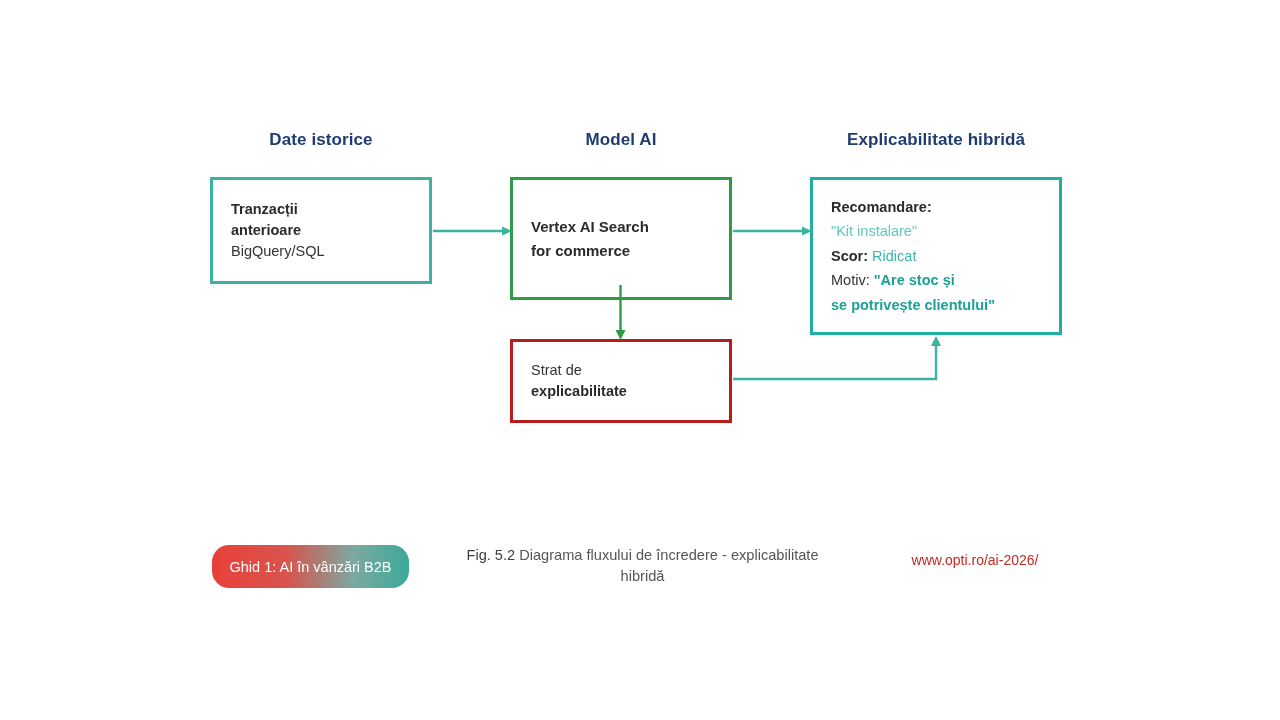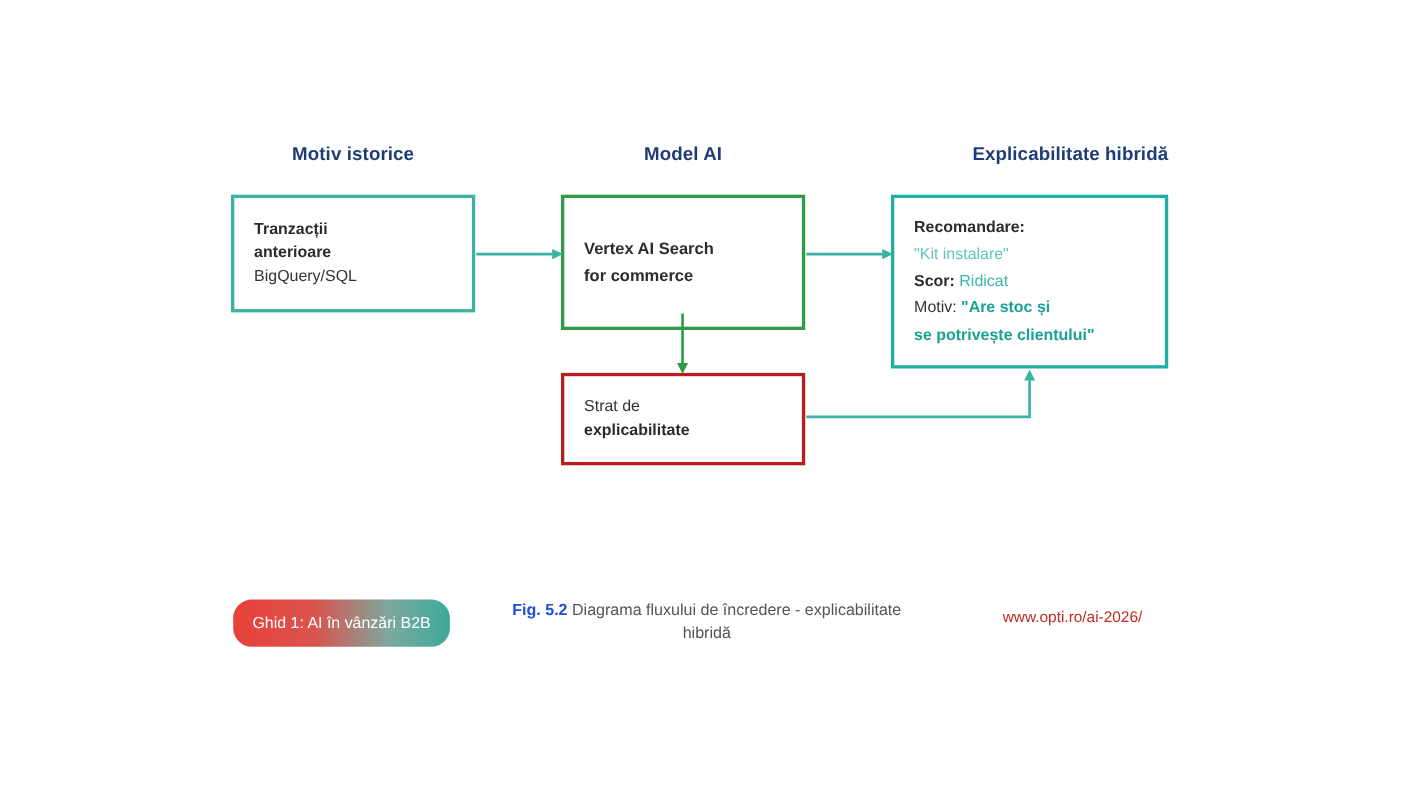--- a/index.html
+++ b/index.html
@@ -18,21 +18,21 @@
     position: absolute;
     font-size: 17px;
     font-weight: bold;
     color: #1F3C72;
     letter-spacing: .1px;
     white-space: nowrap;
     text-align: center;
   }
   #head-1 { left: 210px; top: 130px; width: 222px; }
   #head-2 { left: 510px; top: 130px; width: 222px; }
-  #head-3 { left: 810px; top: 130px; width: 252px; text-align: right; }
+  #head-3 { left: 810px; top: 130px; width: 252px; }
 
   
   .node {
     position: absolute;
     background: #ffffff;
     display: flex;
     flex-direction: column;
     justify-content: center;
     padding: 0 18px;
   }
@@ -84,37 +84,37 @@
   }
   #caption {
     position: absolute;
     left: 455px; top: 545px;
     width: 375px;
     text-align: center;
     font-size: 14.6px;
     line-height: 20.5px;
     color: #555555;
   }
-  #caption .fig { font-weight: bold; color: #1d4ed8; }
+  #caption .fig { font-weight: normal; color: #404040; }
   #url {
     position: absolute;
     left: 860px; top: 552px;
     width: 230px;
     text-align: center;
     font-size: 14px;
     color: #C02A22;
     white-space: nowrap;
   }
 </style>
 </head>
 <body>
 
 <div class="stage">
 
-  <div class="col-head" id="head-1">Motiv istorice</div>
+  <div class="col-head" id="head-1">Date istorice</div>
   <div class="col-head" id="head-2">Model AI</div>
   <div class="col-head" id="head-3">Explicabilitate hibridă</div>
 
   <div class="node" id="node-history">
     <div class="ln b">Tranzacții</div>
     <div class="ln b">anterioare</div>
     <div class="ln">BigQuery/SQL</div>
   </div>
 
   <div class="node" id="node-model">

